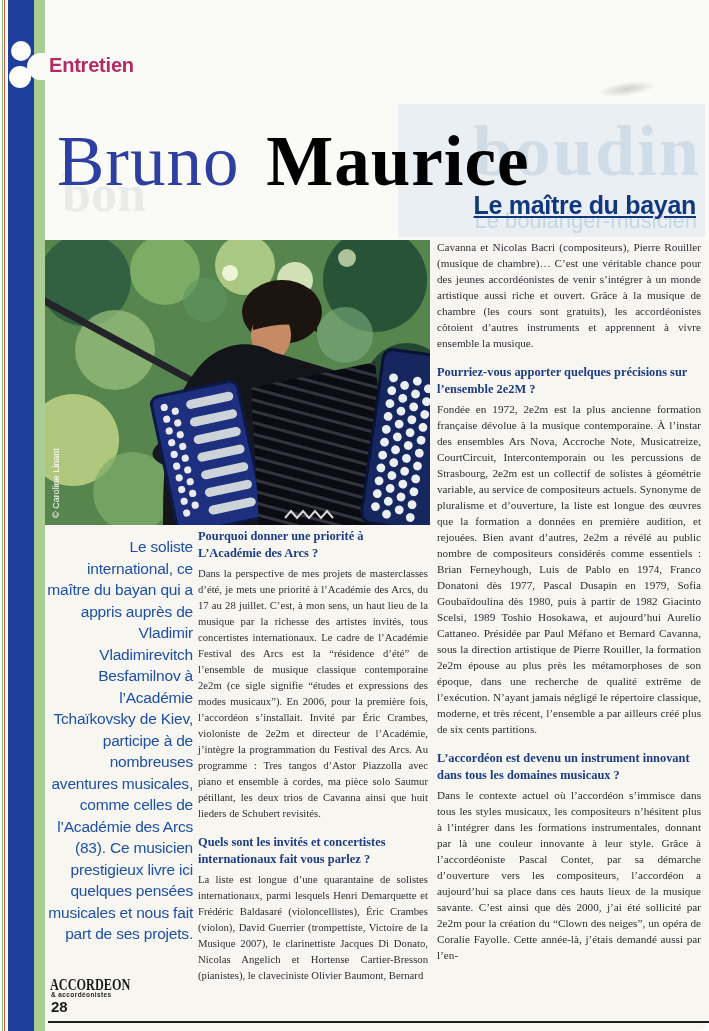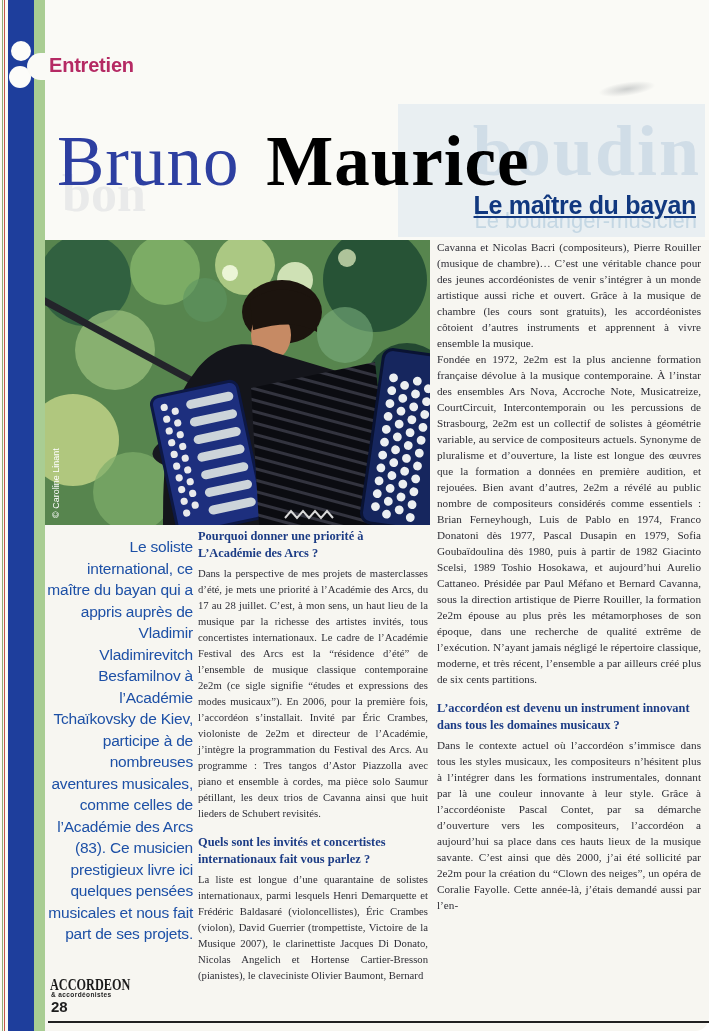--- a/index.html
+++ b/index.html
@@ -234,20 +234,21 @@
   <div class="abs intro">Le soliste international, ce maître du bayan qui a appris auprès de Vladimir Vladimirevitch Besfamilnov à l’Académie Tchaïkovsky de Kiev, participe à de nombreuses aventures musicales, comme celles de l’Académie des Arcs (83). Ce musicien prestigieux livre ici quelques pensées musicales et nous fait part de ses projets.</div>
 
   <div class="abs col col-middle">
       <div class="block heading">Pourquoi donner une priorité à L’Académie des Arcs ?</div>
       <div class="block para">Dans la perspective de mes projets de masterclasses d’été, je mets une priorité à l’Académie des Arcs, du 17 au 28 juillet. C’est, à mon sens, un haut lieu de la musique par la richesse des artistes invités, tous concertistes internationaux. Le cadre de l’Académie Festival des Arcs est la “résidence d’été” de l’ensemble de musique classique contemporaine 2e2m (ce sigle signifie “études et expressions des modes musicaux”). En 2006, pour la première fois, l’accordéon s’installait. Invité par Éric Crambes, violoniste de 2e2m et directeur de l’Académie, j’intègre la programmation du Festival des Arcs. Au programme : Tres tangos d’Astor Piazzolla avec piano et ensemble à cordes, ma pièce solo Saumur pétillant, les deux trios de Cavanna ainsi que huit lieders de Schubert revisités.</div>
       <div class="block heading">Quels sont les invités et concertistes internationaux fait vous parlez ?</div>
       <div class="block para">La liste est longue d’une quarantaine de solistes internationaux, parmi lesquels Henri Demarquette et Frédéric Baldasaré (violoncellistes), Éric Crambes (violon), David Guerrier (trompettiste, Victoire de la Musique 2007), le clarinettiste Jacques Di Donato, Nicolas Angelich et Hortense Cartier-Bresson (pianistes), le claveciniste Olivier Baumont, Bernard</div>
     </div>
   <div class="abs col col-right">
       <div class="block para">Cavanna et Nicolas Bacri (compositeurs), Pierre Rouiller (musique de chambre)… C’est une véritable chance pour des jeunes accordéonistes de venir s’intégrer à un monde artistique aussi riche et ouvert. Grâce à la musique de chambre (les cours sont gratuits), les accordéonistes côtoient d’autres instruments et apprennent à vivre ensemble la musique.</div>
+      <div class="block heading">Pourriez-vous apporter quelques précisions sur l’ensemble 2e2M ?</div>
       <div class="block para">Fondée en 1972, 2e2m est la plus ancienne formation française dévolue à la musique contemporaine. À l’instar des ensembles Ars Nova, Accroche Note, Musicatreize, CourtCircuit, Intercontemporain ou les percussions de Strasbourg, 2e2m est un collectif de solistes à géométrie variable, au service de compositeurs actuels. Synonyme de pluralisme et d’ouverture, la liste est longue des œuvres que la formation a données en première audition, et rejouées. Bien avant d’autres, 2e2m a révélé au public nombre de compositeurs considérés comme essentiels : Brian Ferneyhough, Luis de Pablo en 1974, Franco Donatoni dès 1977, Pascal Dusapin en 1979, Sofia Goubaïdoulina dès 1980, puis à partir de 1982 Giacinto Scelsi, 1989 Toshio Hosokawa, et aujourd’hui Aurelio Cattaneo. Présidée par Paul Méfano et Bernard Cavanna, sous la direction artistique de Pierre Rouiller, la formation 2e2m épouse au plus près les métamorphoses de son époque, dans une recherche de qualité extrême de l’exécution. N’ayant jamais négligé le répertoire classique, moderne, et très récent, l’ensemble a par ailleurs créé plus de six cents partitions.</div>
       <div class="block heading">L’accordéon est devenu un instrument innovant dans tous les domaines musicaux ?</div>
       <div class="block para">Dans le contexte actuel où l’accordéon s’immisce dans tous les styles musicaux, les compositeurs n’hésitent plus à l’intégrer dans les formations instrumentales, donnant par là une couleur innovante à leur style. Grâce à l’accordéoniste Pascal Contet, par sa démarche d’ouverture vers les compositeurs, l’accordéon a aujourd’hui sa place dans ces hauts lieux de la musique savante.  C’est ainsi que dès 2000, j’ai été sollicité par 2e2m pour la création du “Clown des neiges”, un opéra de Coralie Fayolle. Cette année-là, j’étais demandé aussi par l’en-</div>
     </div>
 
   <div class="abs logo">ACCORDEON</div>
   <div class="abs logo-sub">&amp; accordéonistes</div>
   <div class="abs pagenum">28</div>
   <div class="abs bottom-rule"></div>
 

